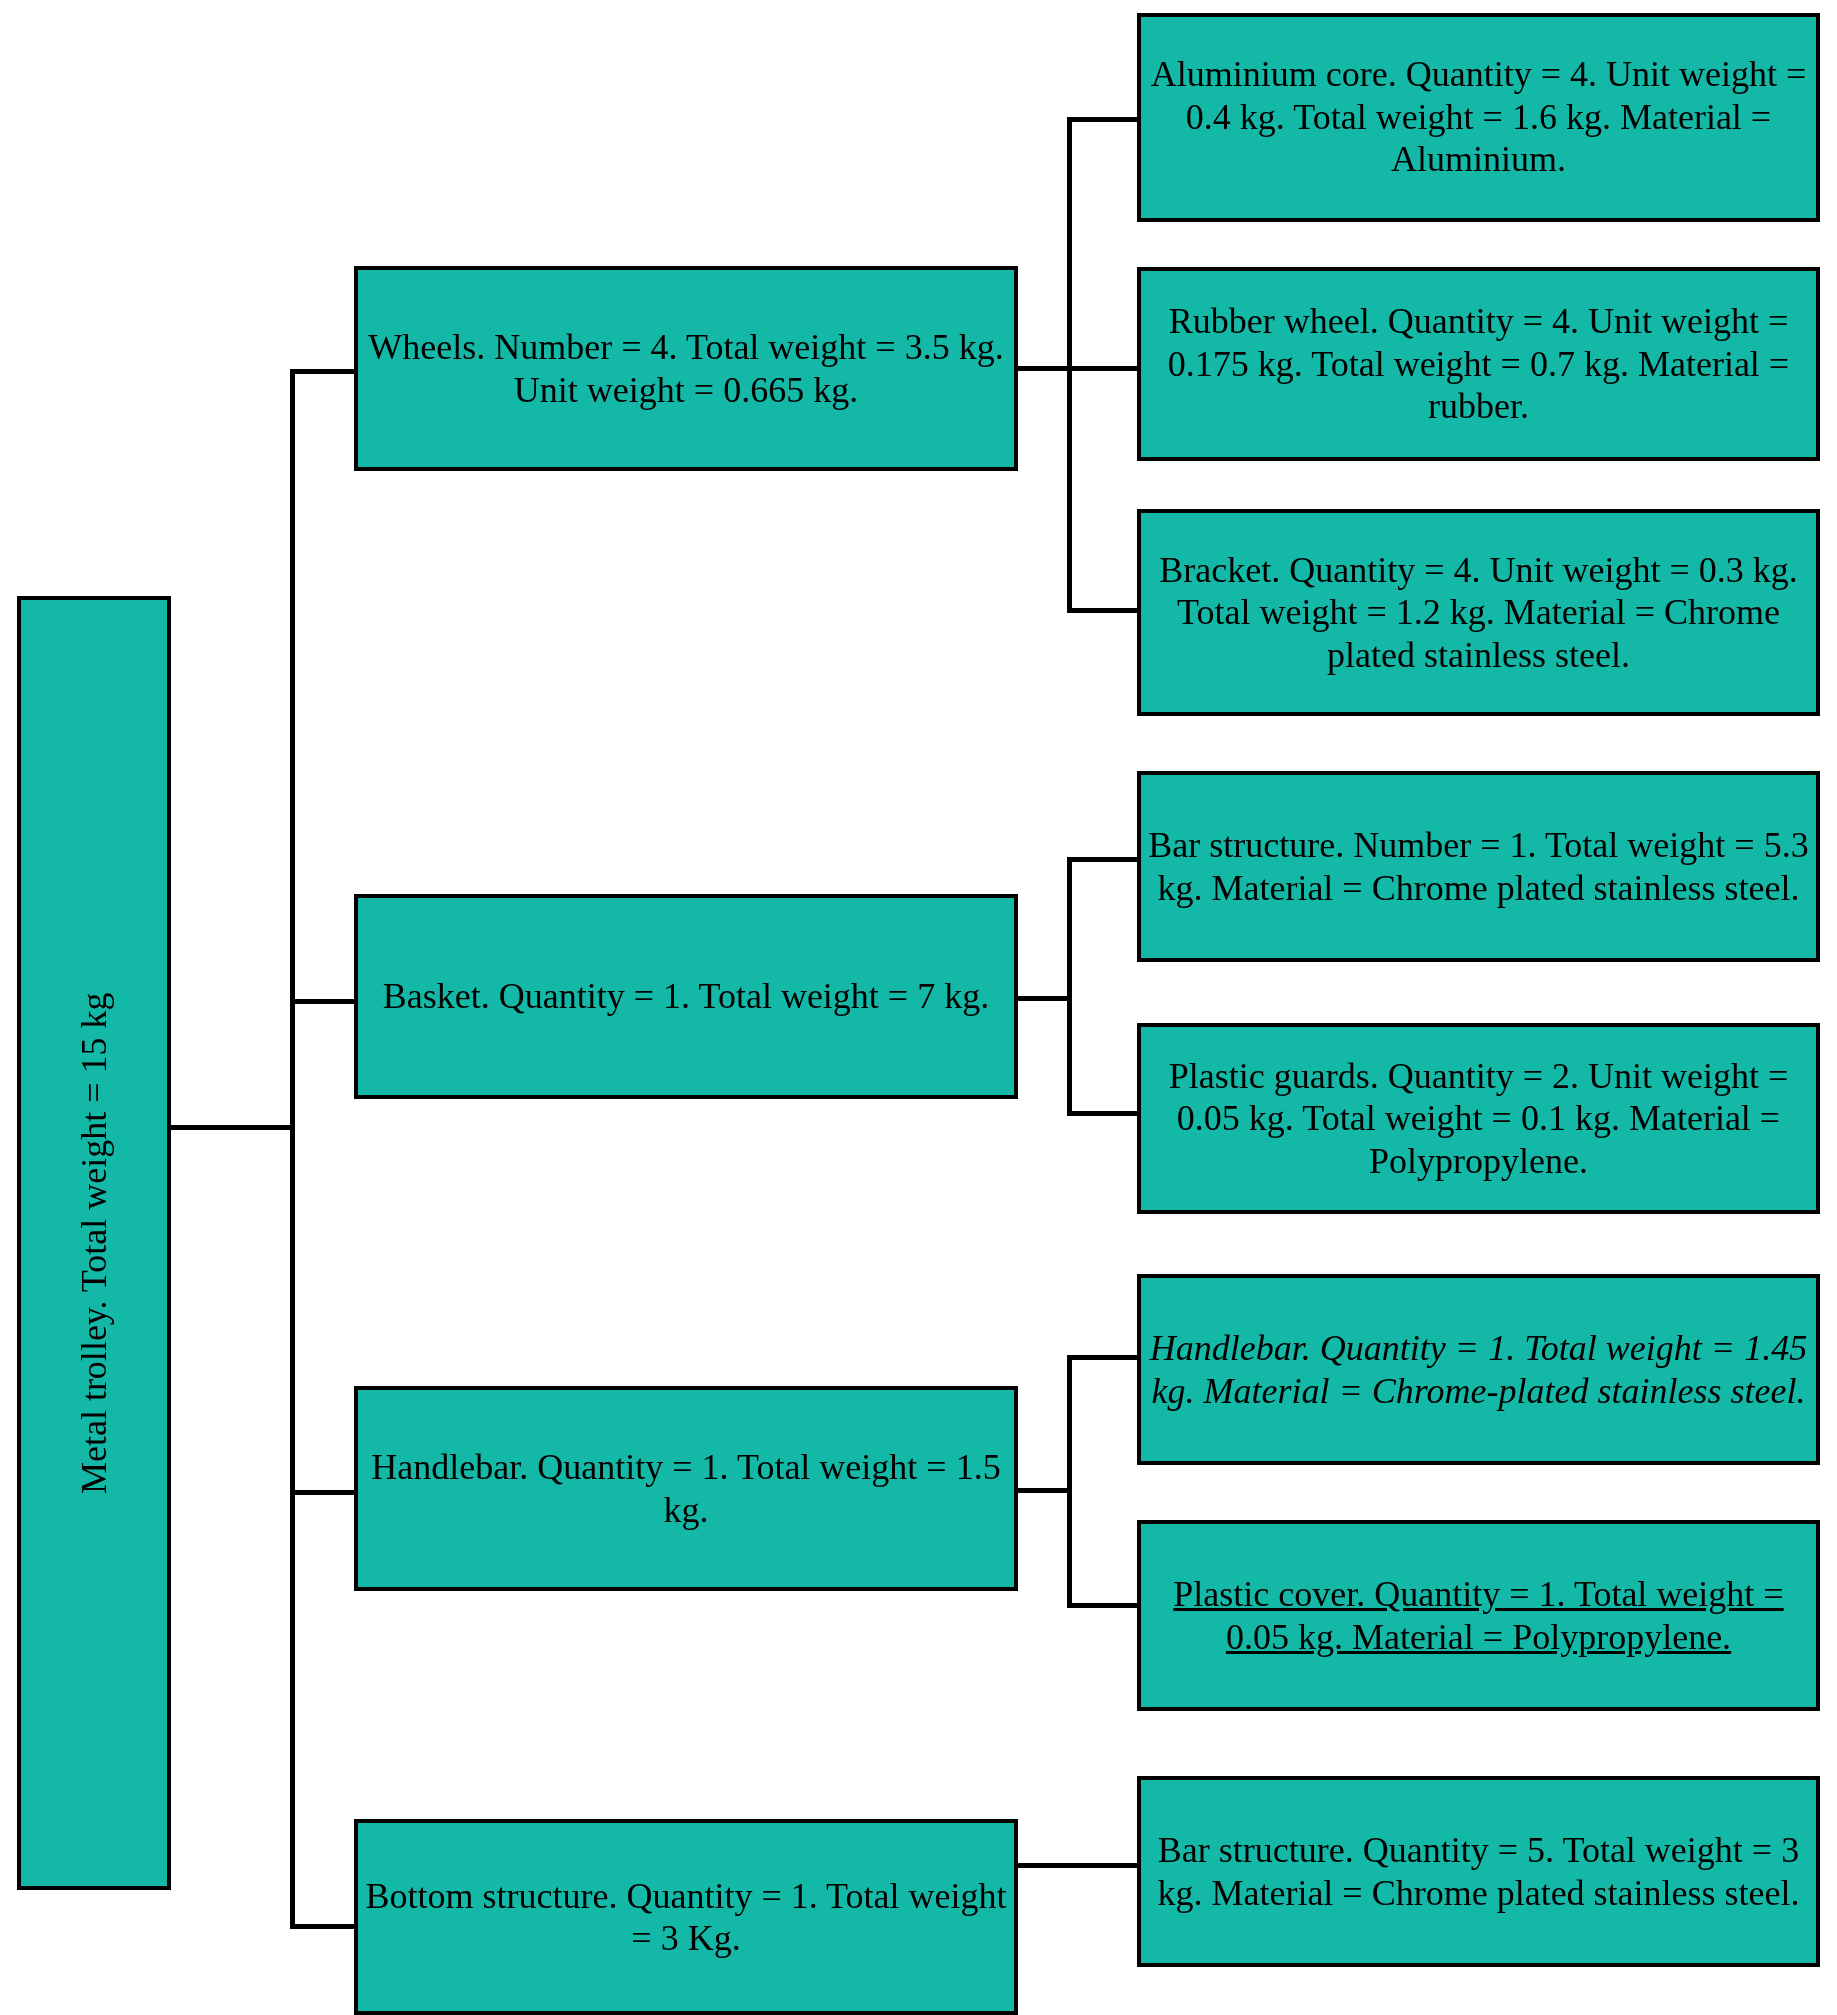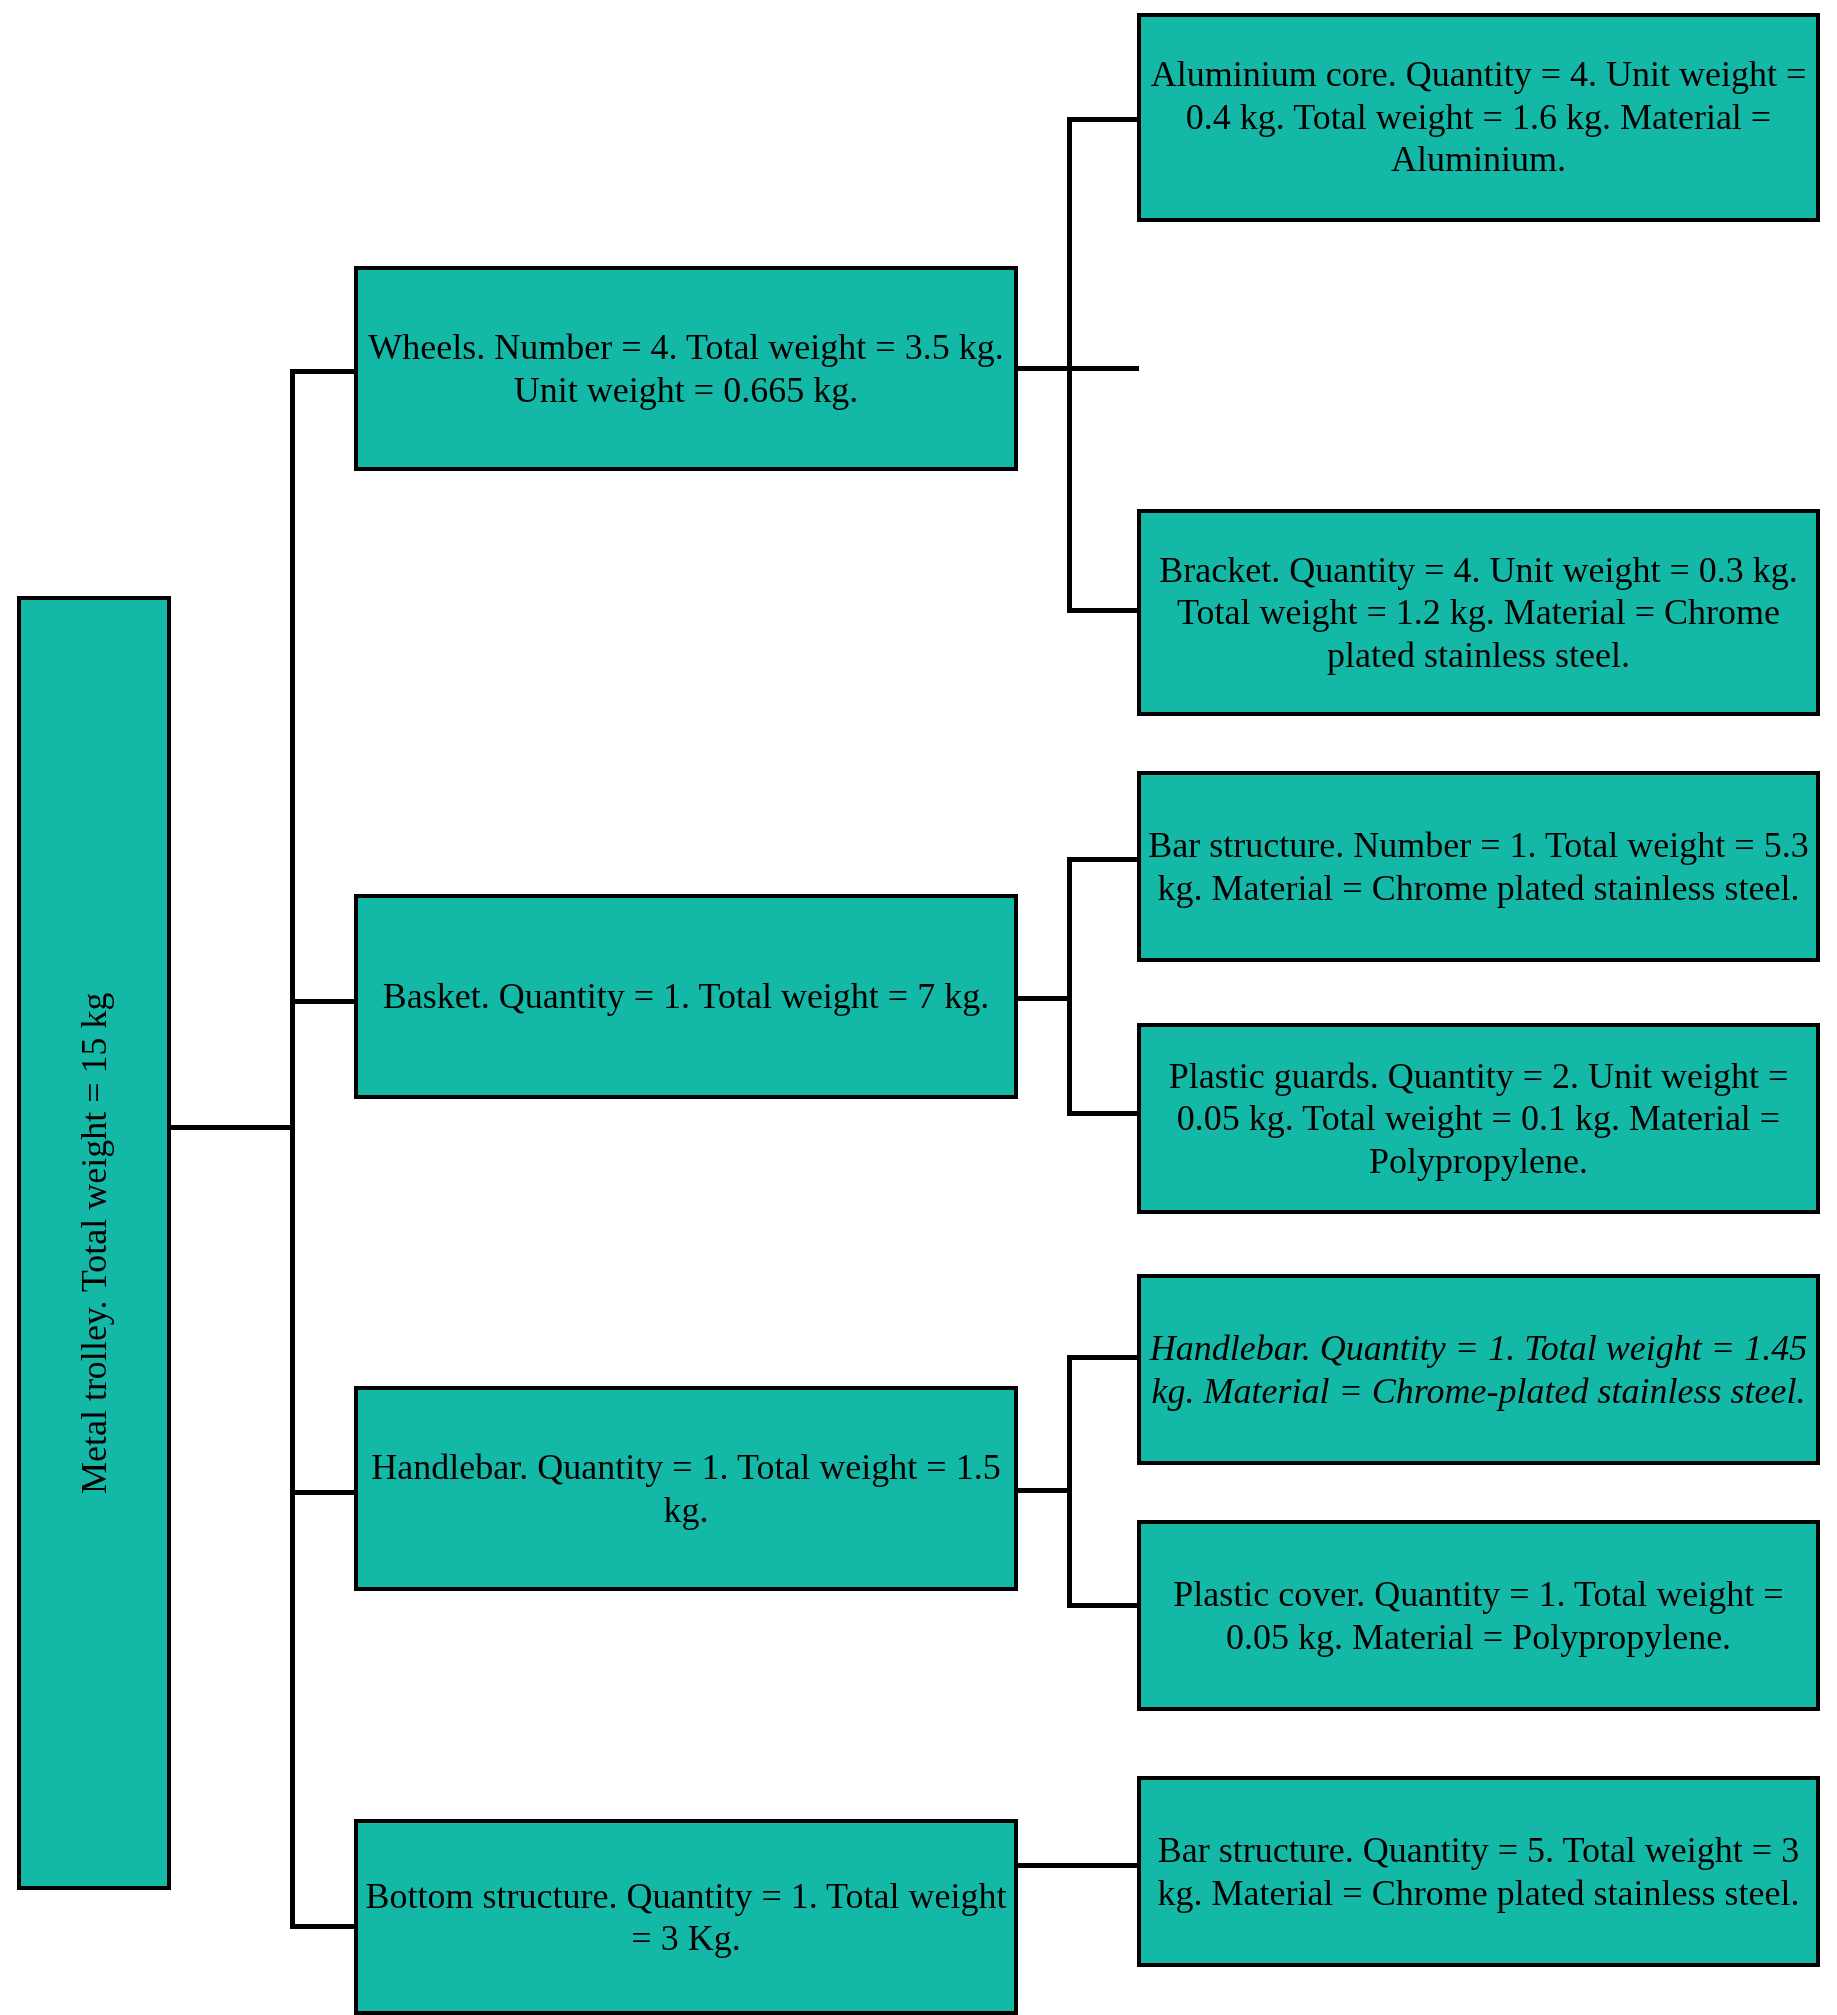--- a/index.html
+++ b/index.html
@@ -106,38 +106,41 @@
   <div class="line-v" style="left:1067px; top:1355px; height:252px;"></div>
   <div class="line-h" style="left:1067px; top:1355px; width:72px;"></div>
   <div class="line-h" style="left:1067px; top:1603px; width:72px;"></div>
 
   <div class="line-h" style="left:1014px; top:1863px; width:126px;"></div>
 
   <div class="node" style="left:1137px; top:12.7px; width:683px; height:209px;">
     <span class="txt">Aluminium core. Quantity = 4. Unit weight = 0.4 kg. Total weight = 1.6 kg. Material = Aluminium.</span>
   </div>
 
+  <div class="node" style="left:1137px; top:267px; width:683px; height:194px;">
+    <span class="txt">Rubber wheel. Quantity = 4. Unit weight = 0.175 kg. Total weight = 0.7 kg. Material = rubber.</span>
+  </div>
 
   <div class="node" style="left:1137px; top:509px; width:683px; height:207px;">
     <span class="txt">Bracket. Quantity = 4. Unit weight = 0.3 kg. Total weight = 1.2 kg. Material = Chrome plated stainless steel.</span>
   </div>
 
   <div class="node" style="left:1137px; top:771px; width:683px; height:191px;">
     <span class="txt">Bar structure. Number = 1. Total weight = 5.3 kg. Material = Chrome plated stainless steel.</span>
   </div>
 
   <div class="node" style="left:1137px; top:1023px; width:683px; height:191px;">
     <span class="txt">Plastic guards. Quantity = 2. Unit weight = 0.05 kg. Total weight = 0.1 kg. Material = Polypropylene.</span>
   </div>
 
   <div class="node" style="left:1137px; top:1274px; width:683px; height:191px;font-style:italic;">
     <span class="txt">Handlebar. Quantity = 1. Total weight = 1.45 kg. Material = Chrome-plated stainless steel.</span>
   </div>
 
-  <div class="node" style="left:1137px; top:1520px; width:683px; height:191px;">
+  <div class="node" style="left:1137px; top:1520px; width:683px; height:191px;text-decoration:underline;">
     <span class="txt">Plastic cover. Quantity = 1. Total weight = 0.05 kg. Material = Polypropylene.</span>
   </div>
 
   <div class="node" style="left:1137px; top:1776px; width:683px; height:191px;">
     <span class="txt">Bar structure. Quantity = 5. Total weight = 3 kg. Material = Chrome plated stainless steel.</span>
   </div>
 
 </div>
 
 

